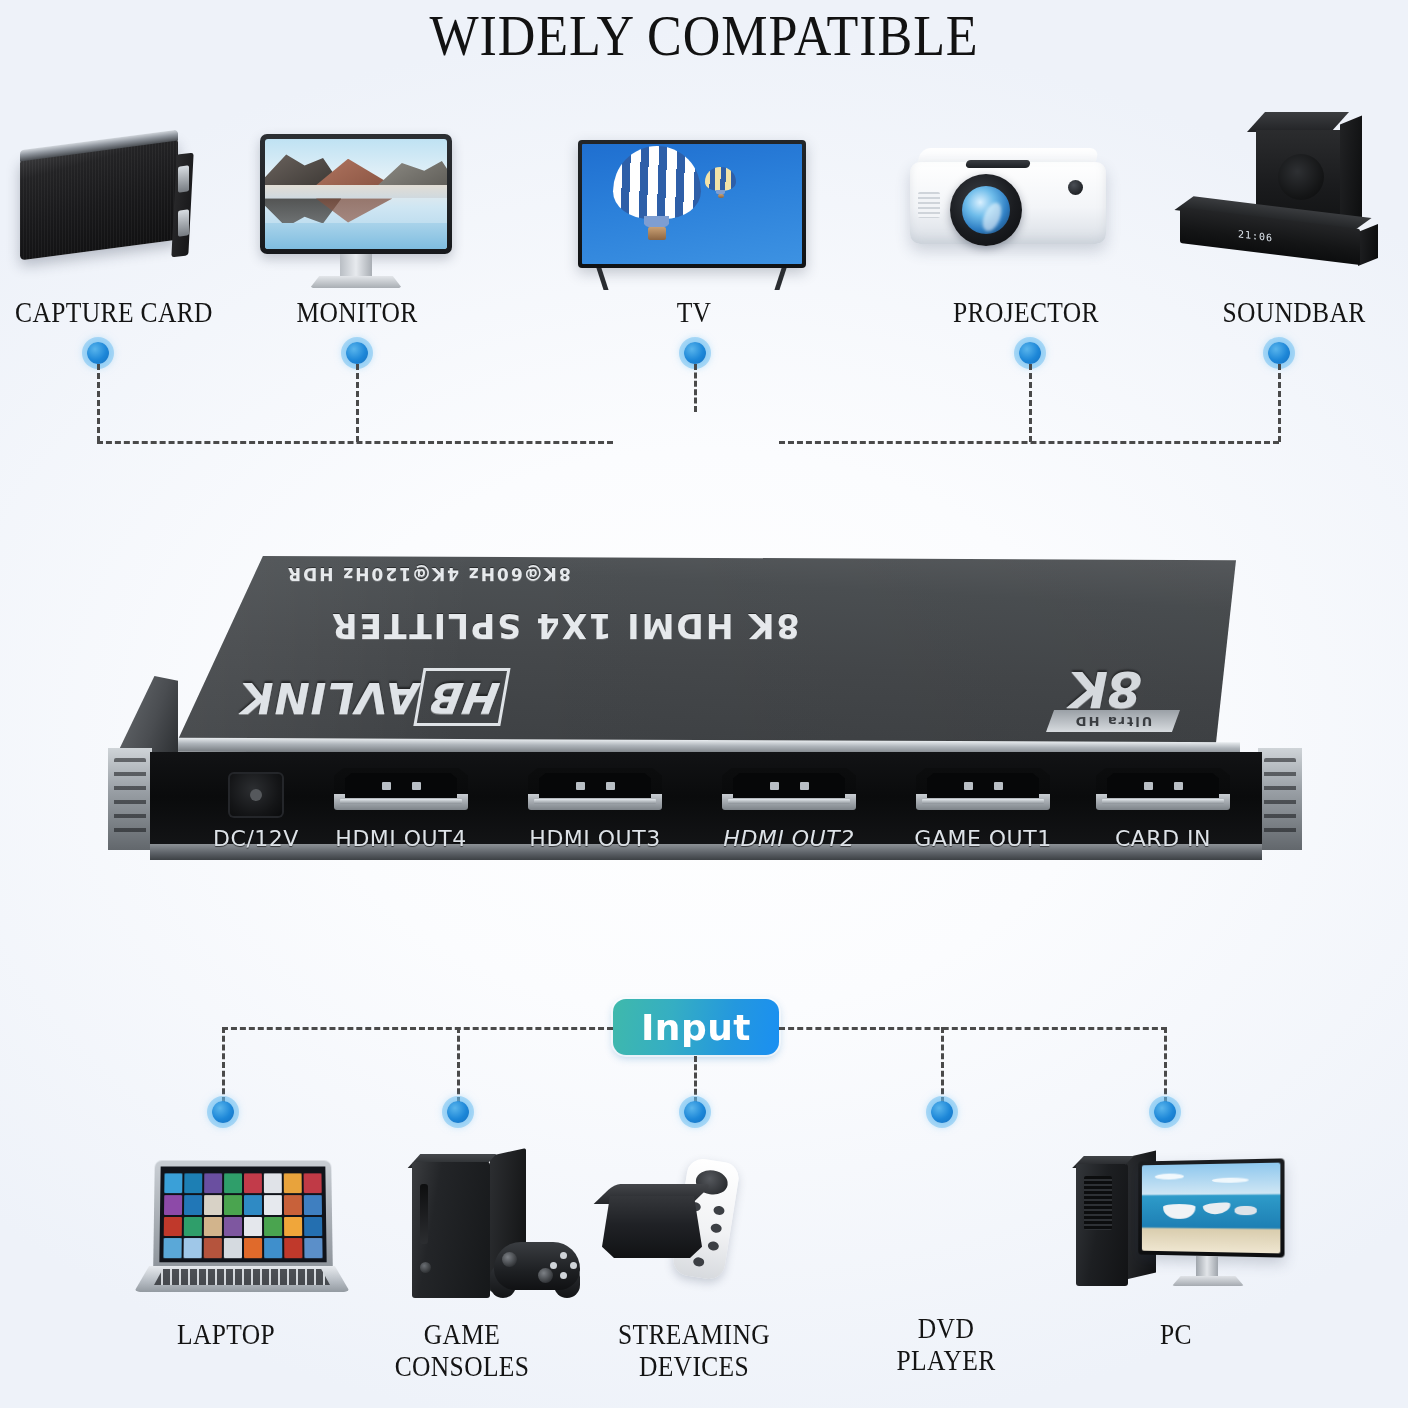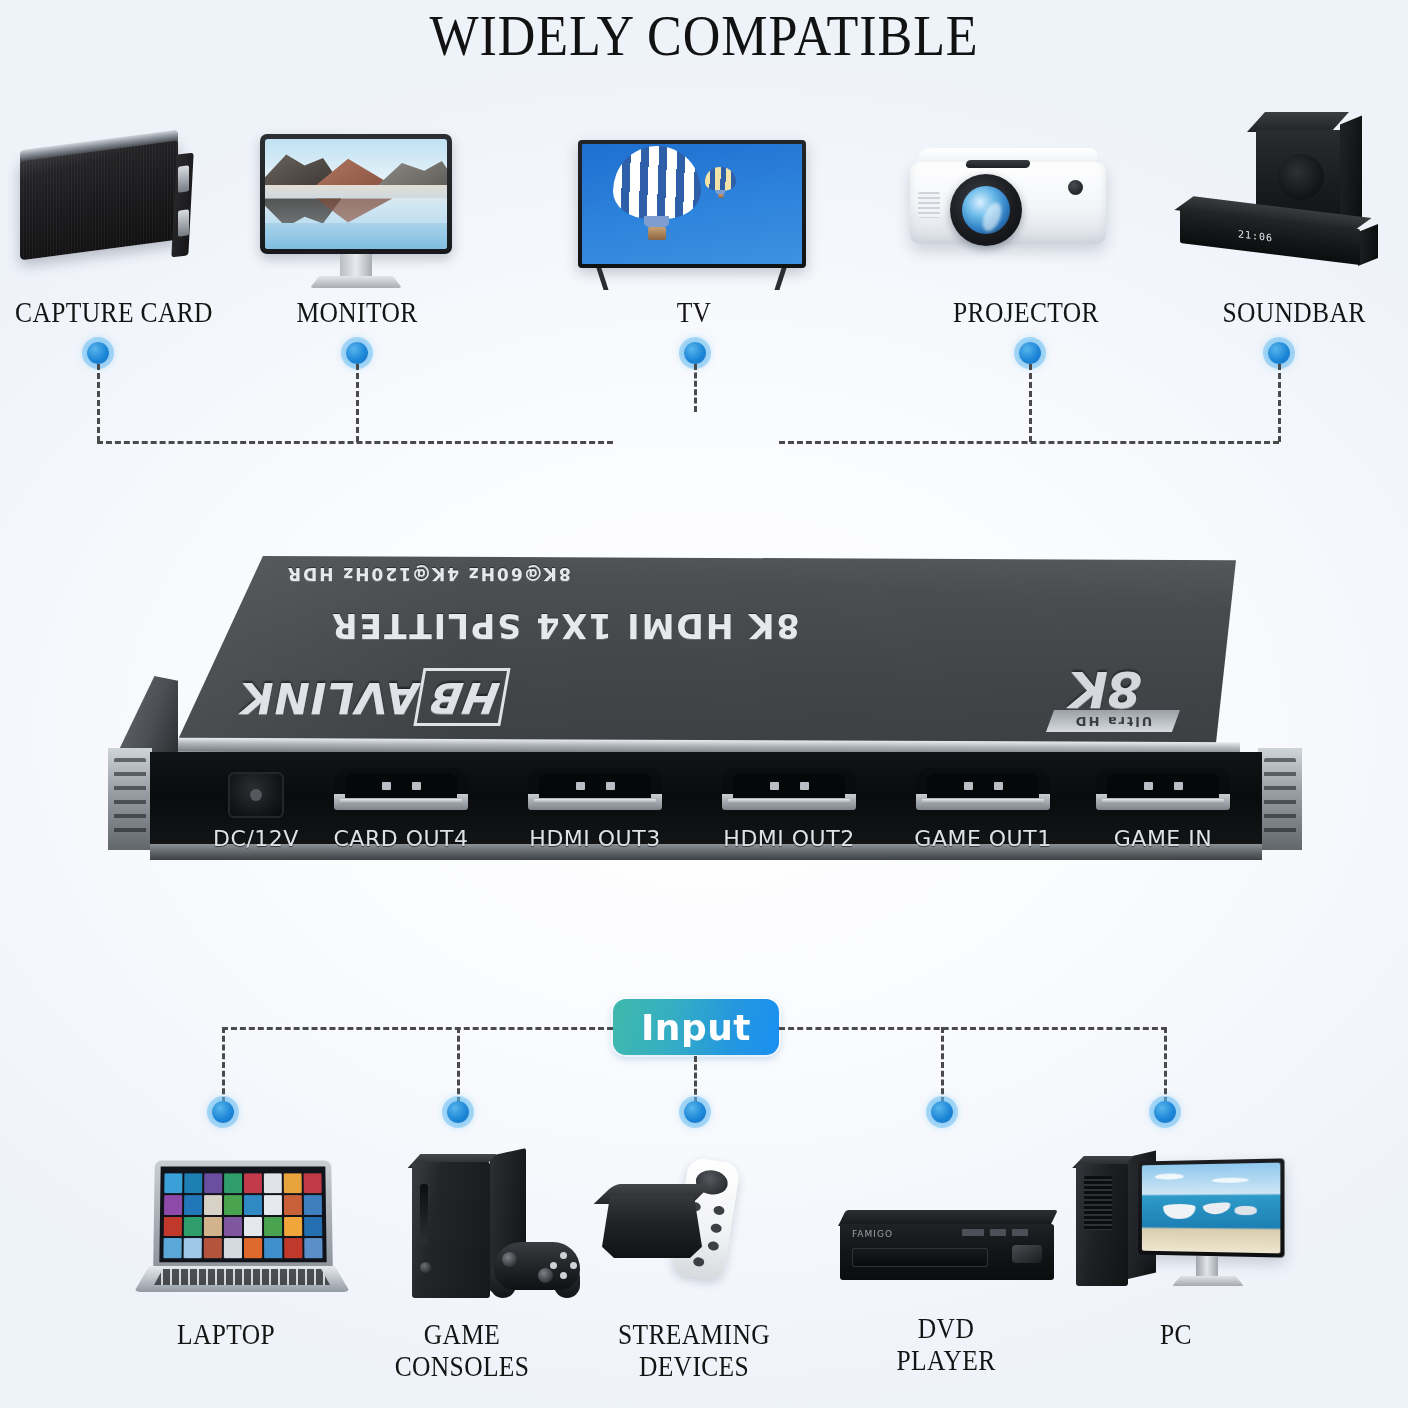--- a/index.html
+++ b/index.html
@@ -651,57 +651,57 @@
   <div class="dcjack"></div>
   <div class="plabel" style="left:186px;width:140px;">DC/12V</div>
 
   <div class="hport" style="left:334px;">
     <div class="shell"></div>
       <div class="inner"></div>
     <div class="pin" style="left:48px;"></div>
       <div class="pin" style="left:78px;"></div>
     <div class="lip"></div>
   </div>
-  <div class="plabel" style="left:331px;width:140px;">CARD OUT4</div>
+  <div class="plabel" style="left:331px;width:140px;">HDMI OUT4</div>
 
   <div class="hport" style="left:528px;">
     <div class="shell"></div>
       <div class="inner"></div>
     <div class="pin" style="left:48px;"></div>
       <div class="pin" style="left:78px;"></div>
     <div class="lip"></div>
   </div>
   <div class="plabel" style="left:525px;width:140px;">HDMI OUT3</div>
 
   <div class="hport" style="left:722px;">
     <div class="shell"></div>
       <div class="inner"></div>
     <div class="pin" style="left:48px;"></div>
       <div class="pin" style="left:78px;"></div>
     <div class="lip"></div>
   </div>
-  <div class="plabel" style="left:719px;width:140px;">HDMI OUT2</div>
+  <div class="plabel" style="left:719px;width:140px;font-style:italic;">HDMI OUT2</div>
 
   <div class="hport" style="left:916px;">
     <div class="shell"></div>
       <div class="inner"></div>
     <div class="pin" style="left:48px;"></div>
       <div class="pin" style="left:78px;"></div>
     <div class="lip"></div>
   </div>
   <div class="plabel" style="left:913px;width:140px;">GAME OUT1</div>
 
   <div class="hport" style="left:1096px;">
     <div class="shell"></div>
       <div class="inner"></div>
     <div class="pin" style="left:48px;"></div>
       <div class="pin" style="left:78px;"></div>
     <div class="lip"></div>
   </div>
-  <div class="plabel" style="left:1093px;width:140px;">GAME IN</div>
+  <div class="plabel" style="left:1093px;width:140px;">CARD IN</div>
 
   <div class="badge" style="left:613px;top:999px;width:166px;height:56px;font-size:36px;">
     <span>Input</span>
   </div>
 
   <div class="hline" style="left:222px;top:1027px;width:391px;"></div>
   <div class="hline" style="left:779px;top:1027px;width:388px;"></div>
 
   <div class="vline" style="left:222px;top:1027px;height:76px;"></div>
   <div class="vline" style="left:457px;top:1027px;height:76px;"></div>
@@ -786,30 +786,20 @@
       <div class="rem-btn" style="left:8px;top:80px;"></div>
       <div class="rem-btn" style="left:32px;top:80px;"></div>
       <div class="rem-btn" style="left:20px;top:98px;"></div>
     </div>
     <div class="stream-top"></div>
     <div class="stream-box"></div>
   </div>
   <div class="label" style="left:580px;top:1318px;width:228px;">STREAMING
 DEVICES</div>
 
-  <div class="art" style="left:840px;top:1198px;width:216px;height:100px;">
-    <div class="dvd-top"></div>
-    <div class="dvd-front"></div>
-    <div class="dvd-brand">FAMIGO</div>
-    <div class="dvd-mini" style="left:122px;width:22px;"></div>
-    <div class="dvd-mini" style="left:150px;width:16px;"></div>
-    <div class="dvd-mini" style="left:172px;width:16px;"></div>
-    <div class="dvd-tray"></div>
-    <div class="dvd-knob"></div>
-  </div>
   <div class="label" style="left:832px;top:1312px;width:228px;">DVD
 PLAYER</div>
 
   <div class="art" style="left:1068px;top:1152px;width:230px;height:145px;">
     <div class="pc-tower-s"></div>
     <div class="pc-tower-t"></div>
     <div class="pc-tower-f"></div>
     <div class="pc-vent"></div>
     <div class="pc-mon">
       <div class="pc-screen">

